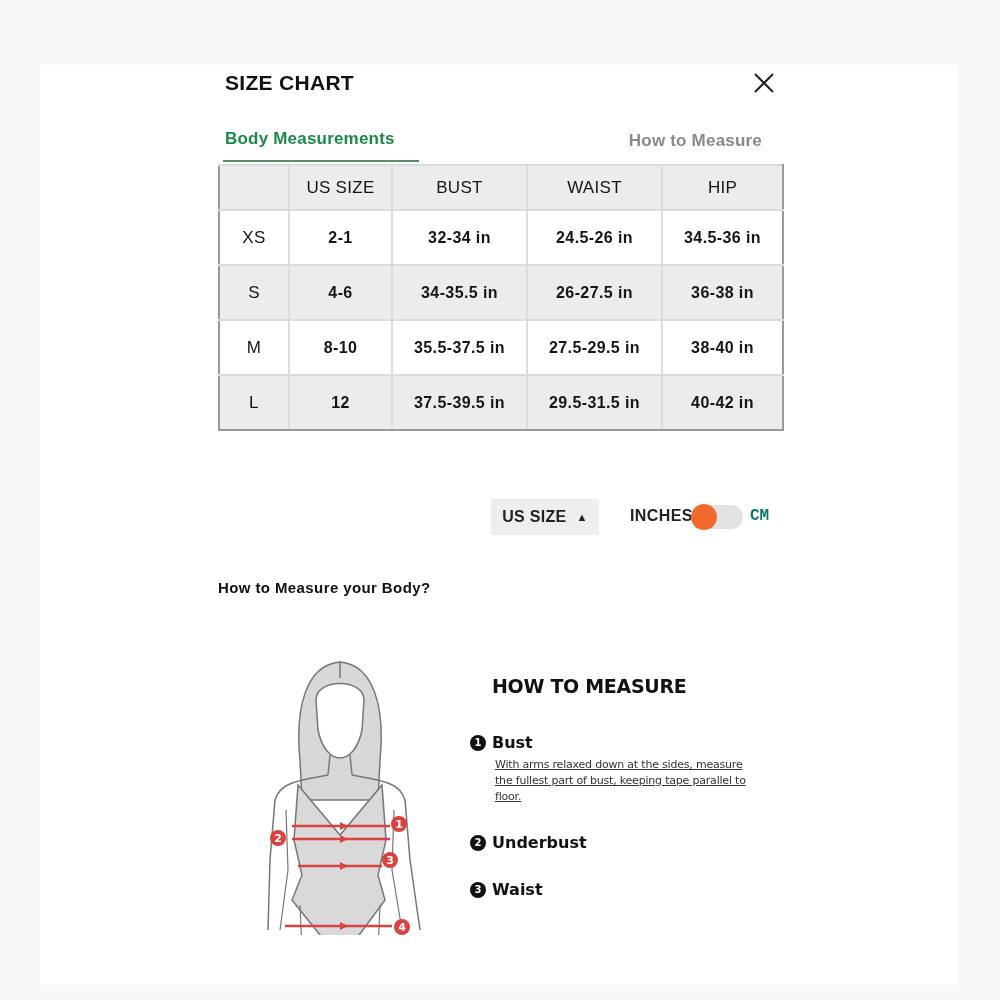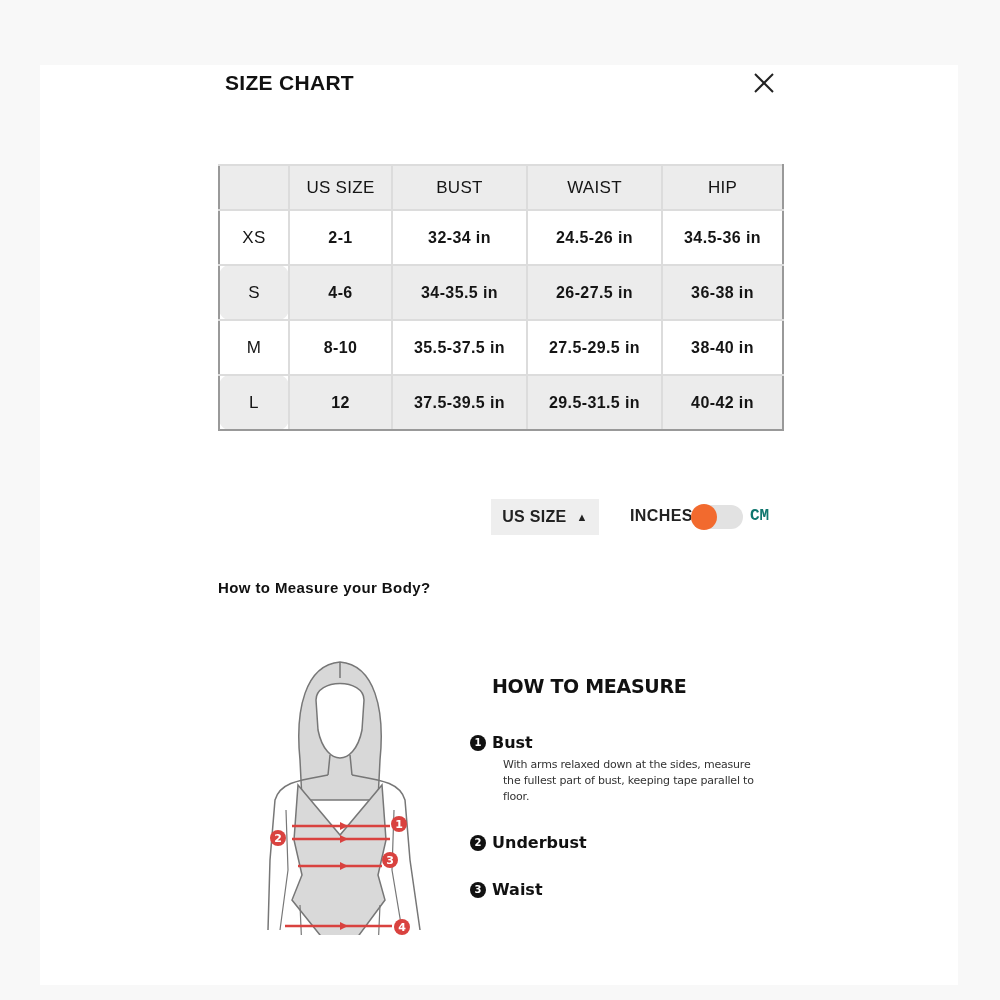--- a/index.html
+++ b/index.html
@@ -15,21 +15,21 @@
   .tabs { position: absolute; left: 178px; top: 60px; width: 566px; height: 38px; }
   .tab { position: absolute; top: 4px; font-size: 17px; font-weight: 700; cursor: pointer; letter-spacing: 0.2px; }
   .tab.active { left: 7px; color: #1d8a4a; }
   .tab.inactive { right: 22px; color: #8a8a8a; top: 6px; }
   .tab-underline { position: absolute; left: 5px; top: 35px; width: 196px; height: 2px; background: #5b8a6a; }
 
   table.sizes { position: absolute; left: 178px; top: 99px; border-collapse: collapse; width: 564px; table-layout: fixed; }
   table.sizes th, table.sizes td { border: 2px solid #dcdcdc; text-align: center; vertical-align: middle; font-size: 16px; color: #151515; }
   table.sizes th { height: 45px; font-weight: 400; background: #ececec; font-size: 17px; letter-spacing: 0.3px; }
   table.sizes td { height: 55px; font-weight: 600; letter-spacing: 0.4px; }
-  table.sizes td.size { font-size: 17px; font-weight: 500; border-radius: 11px; }
+  table.sizes td.size { font-size: 17px; font-weight: 500; }
   table.sizes tr.shaded td { background: #ececec; }
   table.sizes tr td:first-child, table.sizes tr th:first-child { border-left: 2px solid #999; }
   table.sizes tr td:last-child, table.sizes tr th:last-child { border-right: 2px solid #999; }
   table.sizes tr:last-child td { border-bottom: 2px solid #999; }
 
   .controls { position: absolute; left: 451px; top: 434px; height: 36px; }
   .unit-select { position: absolute; left: 0; top: 0; width: 108px; height: 36px; background: #eeeeee; display: flex; align-items: center; justify-content: center; gap: 10px; font-weight: 700; font-size: 16px; color: #222; cursor: pointer; letter-spacing: 0.3px; }
   .unit-select .caret { font-size: 11px; }
   .inches-label { position: absolute; left: 123px; top: 8px; font-weight: 700; font-size: 16px; color: #222; letter-spacing: 0.4px; margin-left: 16px; }
   .toggle { position: absolute; left: 200px; top: 6px; width: 52px; height: 24px; background: #e2e2e2; border-radius: 12px; cursor: pointer; }
@@ -39,35 +39,40 @@
   .how-body { position: absolute; left: 178px; top: 514px; font-size: 15px; font-weight: 700; color: #111; letter-spacing: 0.4px; }
 
   .figure { position: absolute; left: 200px; top: 585px; width: 220px; height: 290px; }
 
   .guide { position: absolute; left: 430px; top: 610px; width: 290px; font-family: "DejaVu Sans", sans-serif; }
   .guide-title { font-size: 19px; font-weight: 700; color: #111; margin-left: 22px; letter-spacing: -0.3px; }
   .step { position: relative; margin-top: 36px; }
   .step + .step { margin-top: 28px; }
   .step-head { display: flex; align-items: center; gap: 6px; font-size: 16px; font-weight: 700; color: #111; }
   .step-num { width: 16px; height: 16px; border-radius: 50%; background: #111; color: #fff; font-size: 10px; font-weight: 700; display: flex; align-items: center; justify-content: center; }
-  .step-desc { margin-left: 33px; margin-top: 5px; font-size: 11px; line-height: 16px; color: #333; width: 260px; letter-spacing: -0.2px; }
+  .step-desc { margin-left: 25px; margin-top: 5px; font-size: 11px; line-height: 16px; color: #333; width: 260px; letter-spacing: -0.2px; text-decoration: underline; }
 </style>
 </head>
 <body>
 
 <div class="panel">
 
   <div class="title">SIZE CHART</div>
   <div class="close">
     <svg viewBox="0 0 24 24">
       <line x1="3" y1="3" x2="21" y2="21" stroke="#222" stroke-width="2"></line>
       <line x1="21" y1="3" x2="3" y2="21" stroke="#222" stroke-width="2"></line>
     </svg>
   </div>
 
+  <div class="tabs">
+    <div class="tab active">Body Measurements</div>
+    <div class="tab inactive">How to Measure</div>
+    <div class="tab-underline"></div>
+  </div>
 
   <table class="sizes">
     <colgroup>
       <col style="width:70px">
         <col style="width:103px">
         <col style="width:135px">
         <col style="width:135px">
         <col style="width:121px">
     </colgroup>
     <thead>

